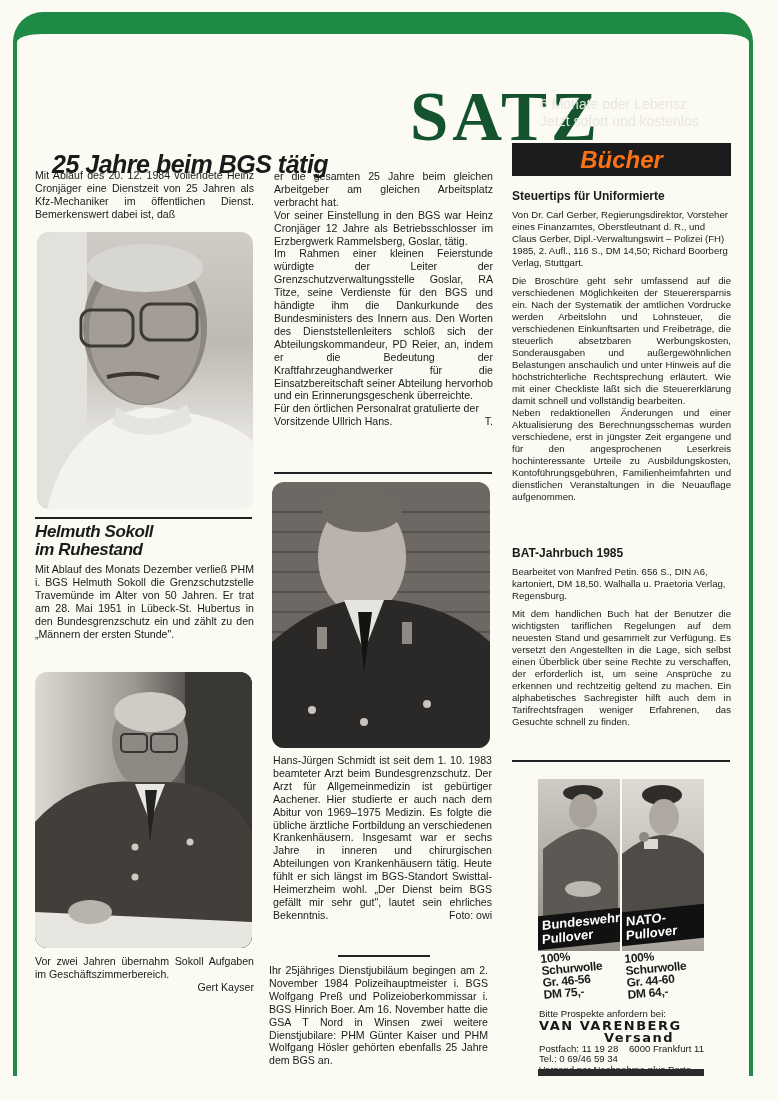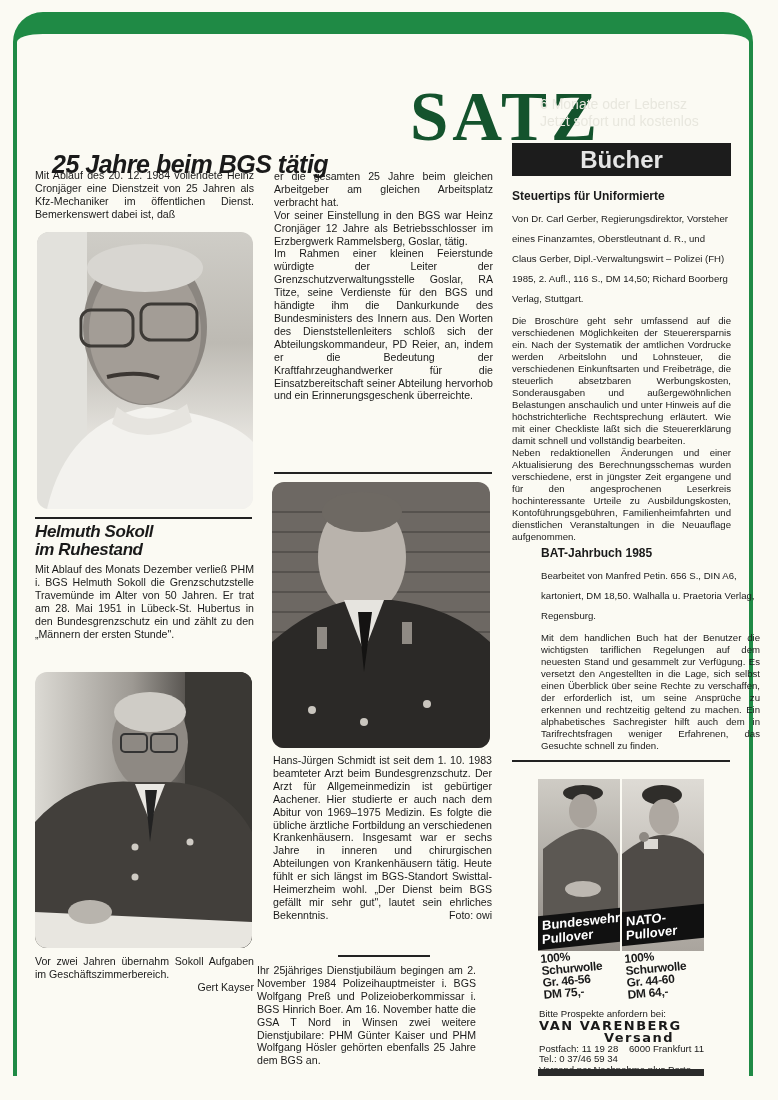--- a/index.html
+++ b/index.html
@@ -8,23 +8,23 @@
   .frame-inner-fade{position:absolute;left:0;right:0;bottom:0;height:10px;background:#fbfaf3;}
   .ghost{position:absolute;left:410px;top:78px;font-size:69px;font-weight:bold;color:#14532d;letter-spacing:4px;font-family:"Liberation Serif",serif;}
   .ghost2{position:absolute;left:540px;top:96px;font-size:14px;color:#e8e7de;line-height:17px;}
   .col{position:absolute;font-size:10.6px;line-height:12.9px;}
   .just{text-align:justify;}
   .just p{margin:0;}
   h1.main{position:absolute;left:36px;top:134px;margin:16px;font-size:25px;font-weight:900;font-style:italic;letter-spacing:-0.5px;font-family:"Liberation Sans",sans-serif;}
   h2.sub{margin:0;font-size:17px;line-height:18px;font-weight:900;font-style:italic;letter-spacing:-0.4px;}
   .rule{position:absolute;height:2px;background:#222;}
   .photo{position:absolute;border-radius:12px;overflow:hidden;}
-  .books-bar{position:absolute;left:512px;top:143px;width:219px;height:33px;background:#1c1c1c;color:#e5e5e5;font-size:24px;font-weight:bold;text-align:center;line-height:33px;}
+  .books-bar{position:absolute;left:512px;top:143px;width:219px;height:33px;background:#1c1c1c;color:#f97316;font-size:24px;font-weight:bold;font-style:italic;text-align:center;line-height:33px;}
   .bookhead{font-size:12px;font-weight:bold;margin:0 0 6px 0;}
-  .bookmeta{font-size:9.6px;line-height:20px;margin:0 0 6px 0;}
+  .bookmeta{font-size:9.6px;line-height:12px;margin:0 0 6px 0;}
   .booktext{font-size:9.6px;line-height:12px;margin:0;text-align:justify;}
   .ad-photo{position:absolute;overflow:hidden;}
   .ad-band{position:absolute;background:#111;color:#fff;font-weight:bold;font-size:13px;line-height:14px;padding:3px 4px;transform:skewY(-6deg);}
   .ad-spec{position:absolute;font-weight:bold;font-size:12px;line-height:12px;transform:rotate(-5deg);transform-origin:left top;letter-spacing:-0.3px;}
   .pageno{position:absolute;left:738px;top:1116px;font-size:14px;margin-left:36px;}
 </style>
 </head>
 <body>
 
 <div class="frame">
@@ -54,20 +54,21 @@
     <path d="M70 145 Q100 138 122 146" stroke="#3b3632" stroke-width="4" fill="none"></path>
     <path d="M10 277 Q30 190 110 175 Q190 182 216 210 L216 277 Z" fill="#f3f2ee"></path>
     <path d="M80 175 Q110 200 150 172 L155 190 Q110 215 75 192 Z" fill="#e6e4df"></path>
   </svg>
 </div>
 
 <div class="col just" style="left:274px;top:170px;width:219px;">
   <p>er die gesamten 25 Jahre beim gleichen Arbeitgeber am gleichen Arbeitsplatz verbracht hat.</p>
   <p>Vor seiner Einstellung in den BGS war Heinz Cronjäger 12 Jahre als Betriebsschlosser im Erzbergwerk Rammelsberg, Goslar, tätig.</p>
   <p>Im Rahmen einer kleinen Feierstunde würdigte der Leiter der Grenzschutzverwaltungsstelle Goslar, RA Titze, seine Verdienste für den BGS und händigte ihm die Dankurkunde des Bundesministers des Innern aus. Den Worten des Dienststellenleiters schloß sich der Abteilungskommandeur, PD Reier, an, indem er die Bedeutung der Kraftfahrzeughandwerker für die Einsatzbereitschaft seiner Abteilung hervorhob und ein Erinnerungsgeschenk überreichte.</p>
+  <p style="text-align:left;"><span>Für den örtlichen Personalrat gratulierte der Vorsitzende Ullrich Hans.</span><span style="float:right;">T.</span></p>
 </div>
 
 <div class="rule" style="left:35px;top:517px;width:217px;"></div>
 <div class="rule" style="left:274px;top:472px;width:218px;"></div>
 
 <div style="position:absolute;left:35px;top:523px;width:220px;">
   <h2 class="sub">Helmuth Sokoll</h2>
   <h2 class="sub">im Ruhestand</h2>
 </div>
 <div class="col just" style="left:35px;top:563px;width:219px;">
@@ -122,34 +123,34 @@
   </svg>
 </div>
 
 <div class="col just" style="left:273px;top:754px;width:219px;">
   <p>Hans-Jürgen Schmidt ist seit dem 1. 10. 1983 beamteter Arzt beim Bundesgrenzschutz. Der Arzt für Allgemeinmedizin ist gebürtiger Aachener. Hier studierte er auch nach dem Abitur von 1969–1975 Medizin. Es folgte die übliche ärztliche Fortbildung an verschiedenen Krankenhäusern. Insgesamt war er sechs Jahre in inneren und chirurgischen Abteilungen von Krankenhäusern tätig. Heute fühlt er sich längst im BGS-Standort Swisttal-Heimerzheim wohl. „Der Dienst beim BGS gefällt mir sehr gut", lautet sein ehrliches Bekenntnis.</p>
   <p style="text-align:right;margin-top:-12.9px;">Foto: owi</p>
 </div>
 
 <div class="rule" style="left:338px;top:955px;width:92px;height:1.5px;"></div>
 
-<div class="col just" style="left:257px;top:964px;width:219px;">
+<div class="col just" style="left:269px;top:964px;width:219px;">
   <p>Ihr 25jähriges Dienstjubiläum begingen am 2. November 1984 Polizeihauptmeister i. BGS Wolfgang Preß und Polizeioberkommissar i. BGS Hinrich Boer. Am 16. November hatte die GSA T Nord in Winsen zwei weitere Dienstjubilare: PHM Günter Kaiser und PHM Wolfgang Hösler gehörten ebenfalls 25 Jahre dem BGS an.</p>
 </div>
 
 <div class="books-bar">Bücher</div>
 
 <div style="position:absolute;left:512px;top:189px;width:219px;">
   <p class="bookhead">Steuertips für Uniformierte</p>
   <p class="bookmeta">Von Dr. Carl Gerber, Regierungsdirektor, Vorsteher eines Finanzamtes, Oberstleutnant d. R., und Claus Gerber, Dipl.-Verwaltungswirt – Polizei (FH) 1985, 2. Aufl., 116 S., DM 14,50; Richard Boorberg Verlag, Stuttgart.</p>
   <p class="booktext">Die Broschüre geht sehr umfassend auf die verschiedenen Möglichkeiten der Steuerersparnis ein. Nach der Systematik der amtlichen Vordrucke werden Arbeitslohn und Lohnsteuer, die verschiedenen Einkunftsarten und Freibeträge, die steuerlich absetzbaren Werbungskosten, Sonderausgaben und außergewöhnlichen Belastungen anschaulich und unter Hinweis auf die höchstrichterliche Rechtsprechung erläutert. Wie mit einer Checkliste läßt sich die Steuererklärung damit schnell und vollständig bearbeiten.</p>
   <p class="booktext">Neben redaktionellen Änderungen und einer Aktualisierung des Berechnungsschemas wurden verschiedene, erst in jüngster Zeit ergangene und für den angesprochenen Leserkreis hochinteressante Urteile zu Ausbildungskosten, Kontoführungsgebühren, Familienheimfahrten und dienstlichen Veranstaltungen in die Neuauflage aufgenommen.</p>
 </div>
 
-<div style="position:absolute;left:512px;top:546px;width:219px;margin-left:29px;">
+<div style="position:absolute;left:512px;top:546px;width:219px;">
   <p class="bookhead">BAT-Jahrbuch 1985</p>
   <p class="bookmeta">Bearbeitet von Manfred Petin. 656 S., DIN A6, kartoniert, DM 18,50. Walhalla u. Praetoria Verlag, Regensburg.</p>
   <p class="booktext">Mit dem handlichen Buch hat der Benutzer die wichtigsten tariflichen Regelungen auf dem neuesten Stand und gesammelt zur Verfügung. Es versetzt den Angestellten in die Lage, sich selbst einen Überblick über seine Rechte zu verschaffen, der erforderlich ist, um seine Ansprüche zu erkennen und rechtzeitig geltend zu machen. Ein alphabetisches Sachregister hilft auch dem in Tarifrechtsfragen weniger Erfahrenen, das Gesuchte schnell zu finden.</p>
 </div>
 
 <div class="rule" style="left:512px;top:760px;width:218px;height:1.5px;"></div>
 
 <div>
   <div class="ad-photo" style="left:538px;top:779px;width:82px;height:172px;background:linear-gradient(180deg,#cfccc5,#8f8a84);">
     <svg width="82" height="172" viewBox="0 0 82 172">
@@ -186,19 +187,19 @@
     <div>100%</div>
     <div>Schurwolle</div>
     <div>Gr. 44-60</div>
     <div>DM 64,-</div>
   </div>
   <div style="position:absolute;left:539px;top:1009px;width:200px;font-size:9.6px;line-height:10.5px;">
     <div>Bitte Prospekte anfordern bei:</div>
     <div style="font-size:13px;font-weight:900;letter-spacing:1.5px;line-height:12px;font-family:'DejaVu Sans',sans-serif;">VAN VARENBERG</div>
     <div style="font-size:13px;font-weight:900;letter-spacing:1.5px;line-height:12px;font-family:'DejaVu Sans',sans-serif;text-align:center;">Versand</div>
     <div><span>Postfach: 11 19 28</span>&nbsp;&nbsp;&nbsp;&nbsp;<span>6000 Frankfurt 11</span></div>
-    <div>Tel.: 0 37/46 59 34</div>
+    <div>Tel.: 0 69/46 59 34</div>
     <div>Versand per Nachnahme plus Porto</div>
   </div>
   <div style="position:absolute;left:538px;top:1069px;width:166px;height:7px;background:#2a2a2a;"></div>
 </div>
 
 <div class="pageno">43</div>
 
 </body></html>

